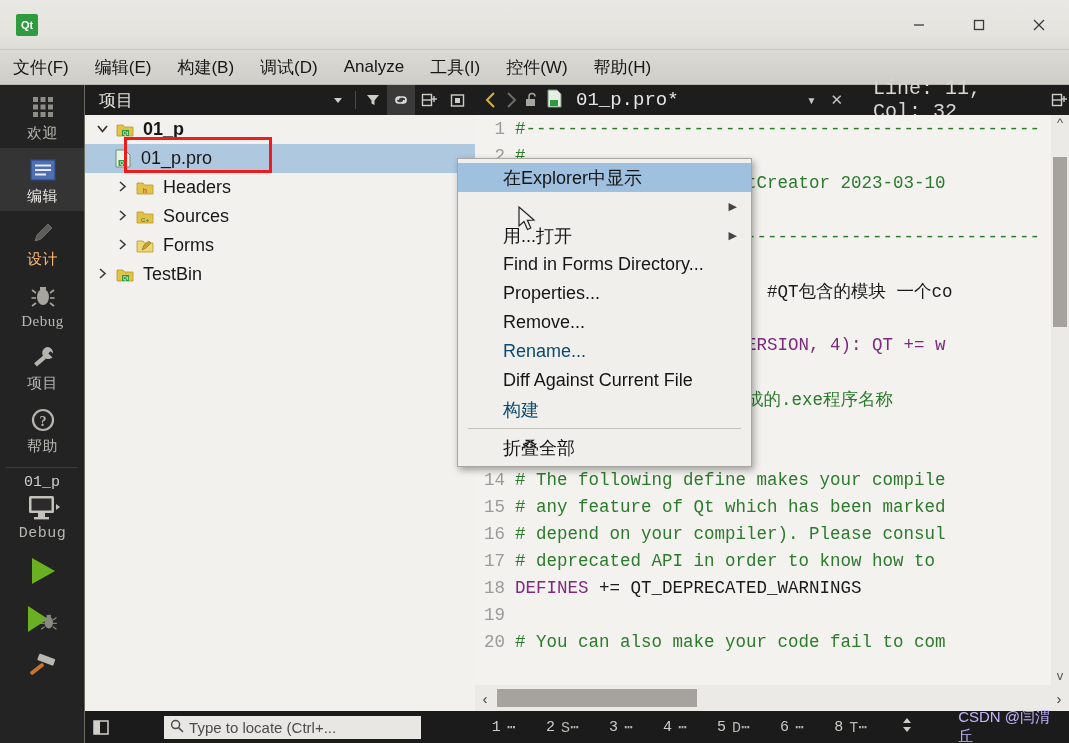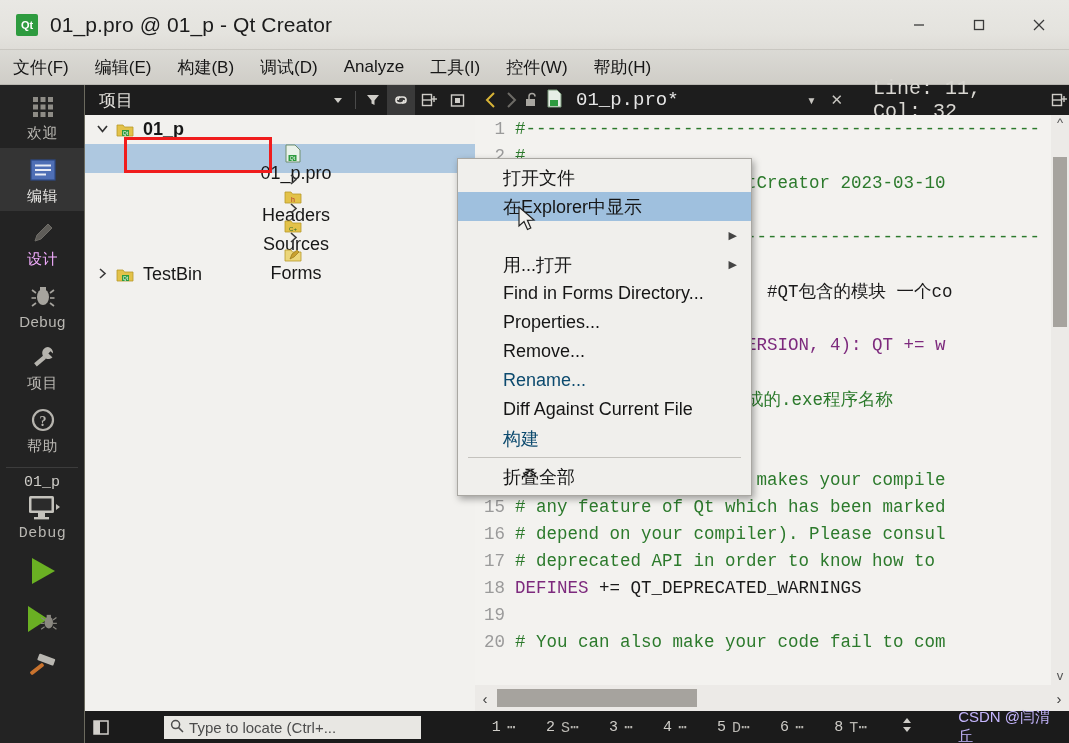--- a/index.html
+++ b/index.html
@@ -57,23 +57,23 @@
     position: absolute; left: 0; top: 85px; width: 85px; height: 658px;
     background: #232323;
     border-right: 1px solid #000;
   }
   .mode {
     width: 85px; padding: 7px 0 5px; display: flex; flex-direction: column;
     align-items: center; color: #b9b7b2;
     font-family: "Liberation Sans", sans-serif;
   }
   .mode.active { background: #343434; color: #e8e7e4; }
-  .mode.disabled { color: #f0abfc; }
+  .mode.disabled { color: #fdba74; }
   .mode-ico { height: 30px; display: flex; align-items: center; justify-content: center; }
-  .mode-label { font-size: 15px; margin-top: 2px; letter-spacing: .5px; }
+  .mode-label { font-size: 15px; margin-top: 2px; letter-spacing: .5px; font-family: Liberation Serif, serif; }
   .mode-sep { height:1px; background:#3c3c3c; margin: 6px 6px; }
   .kit-label { text-align:center; color:#cfcdc8; font-size:15px; font-family:"Liberation Mono", monospace; margin-top:4px;}
   .runbtn { display:flex; align-items:center; justify-content:center; height:48px; }
 
   
   .proj-header {
     position: absolute; left: 85px; top: 85px; width: 390px; height: 30px;
     background: #1d1d1d; display: flex; align-items: center;
     color: #d3d1cc;
   }
@@ -104,21 +104,21 @@
     background: #f2f1ee; overflow: hidden;
   }
   .trow {
     height: 29px; display: flex; align-items: center; font-size: 18px; color: #171717;
     padding-left: 6px; position: relative;
   }
   .trow.sel { background: #aec8e0; }
   .arrow { width: 22px; text-align:center; color:#3c3c3c; font-size: 14px; }
   .ficon { width: 24px; display:flex; align-items:center; justify-content:center; }
   .tlabel { margin-left: 6px; }
-  .indent1 { padding-left: 26px; flex-direction: column; }
+  .indent1 { padding-left: 26px; }
 
   
   .redbox { position:absolute; border: 3px solid #f01c1c; pointer-events:none; }
 
   
   .editor {
     position: absolute; left: 475px; top: 115px; width: 594px; height: 570px;
     background: #f3f2ef; overflow: hidden;
     font-family: "Liberation Mono", monospace; font-size: 17.5px;
   }
@@ -182,21 +182,20 @@
   
   .modebar-edge { position:absolute; left:84px; top:85px; width:1px; height:658px; background:#6b6a5e; }
 </style>
 </head>
 <body>
 
 <div id="app">
 
   <div class="titlebar">
     <div class="app-icon">Qt</div>
-    <div class="title-text">01_p.pro @ 01_p - Qt Creator</div>
     <div class="win-controls">
       <div class="win-btn">
         <svg width="16" height="16" viewBox="0 0 16 16">
             <line x1="3" y1="8" x2="13" y2="8" stroke="#3a3a3a" stroke-width="1.3"></line>
           </svg>
       </div>
       <div class="win-btn">
         <svg width="16" height="16" viewBox="0 0 16 16">
             <rect x="3.5" y="3.5" width="9" height="9" fill="none" stroke="#3a3a3a" stroke-width="1.3"></rect>
           </svg>
@@ -605,23 +604,20 @@
     <div class="vs-thumb"></div>
     <div class="vs-arrow" style="position:absolute;bottom:0;">v</div>
   </div>
   <div class="hscroll">
     <div class="hs-arrow">‹</div>
     <div class="hs-thumb"></div>
     <div class="hs-arrow" style="margin-left:auto;">›</div>
   </div>
 
   <div class="ctxmenu">
-    <div class="ctxitem">
-      <span>打开文件</span>
-    </div>
     <div class="ctxitem hl">
       <span>在Explorer中显示</span>
     </div>
     <div class="ctxitem">
       <span class="ctx-sub">▶</span>
     </div>
     <div class="ctxitem">
       <span>用...打开</span>
       <span class="ctx-sub">▶</span>
     </div>

